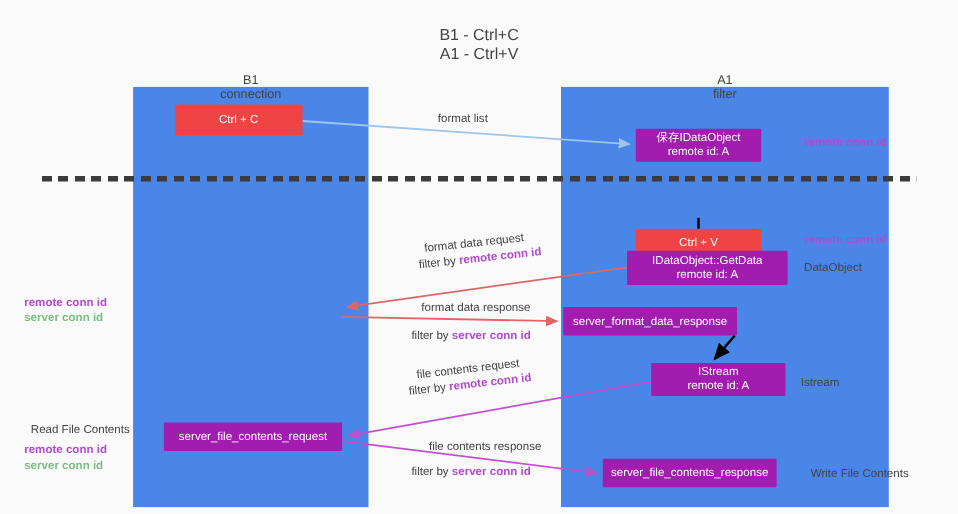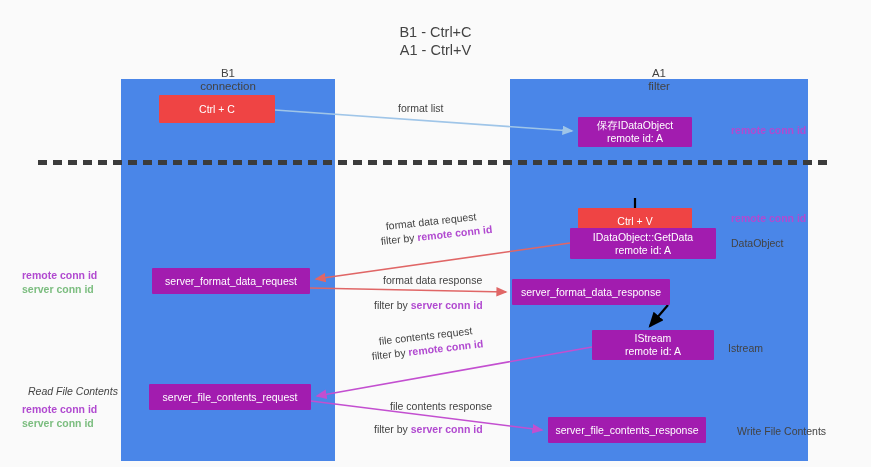--- a/index.html
+++ b/index.html
@@ -86,21 +86,21 @@
   .side-note.green{color:#7bbd7f;font-weight:bold;}
 
   #sn-r1{left:731px;top:123px;}
   #sn-r2{left:731px;top:211px;}
   #sn-r3{left:731px;top:236px;}
   #sn-r4{left:728px;top:341px;}
   #sn-r5{left:737px;top:424px;}
 
   #sn-l1{left:22px;top:268px;}
   #sn-l2{left:22px;top:282px;}
-  #sn-l3{left:28px;top:384px;font-style:italic;}
+  #sn-l3{left:28px;top:384px;}
   #sn-l4{left:22px;top:402px;}
   #sn-l5{left:22px;top:416px;}
 
   
   #divider{
     position:absolute;left:38px;top:160px;width:795px;height:5px;
     background-image:repeating-linear-gradient(to right,#3b3b3b 0,#3b3b3b 9px,rgba(0,0,0,0) 9px,rgba(0,0,0,0) 15px);
   }
 
   
@@ -154,21 +154,20 @@
   </svg>
 
   <div id="divider"></div>
 
   <div class="node green" id="n-ctrlc">Ctrl + C</div>
   <div class="node orange" id="n-save">保存IDataObject
 remote id: A</div>
   <div class="node green" id="n-ctrlv">Ctrl + V</div>
   <div class="node orange" id="n-getdata">IDataObject::GetData
 remote id: A</div>
-  <div class="node orange" id="n-sfdreq">server_format_data_request</div>
   <div class="node orange" id="n-sfdres">server_format_data_response</div>
   <div class="node orange" id="n-istream">IStream
 remote id: A</div>
   <div class="node orange" id="n-sfcreq">server_file_contents_request</div>
   <div class="node orange" id="n-sfcres">server_file_contents_response</div>
 
   <div class="edge-label" id="el-formatlist">format list</div>
 
   <div class="edge-label" id="el-fdreq">format data request</div>
   <div class="edge-label" id="el-fdreq2"><span>filter by </span><span class="hl-purple">remote conn id</span></div>

